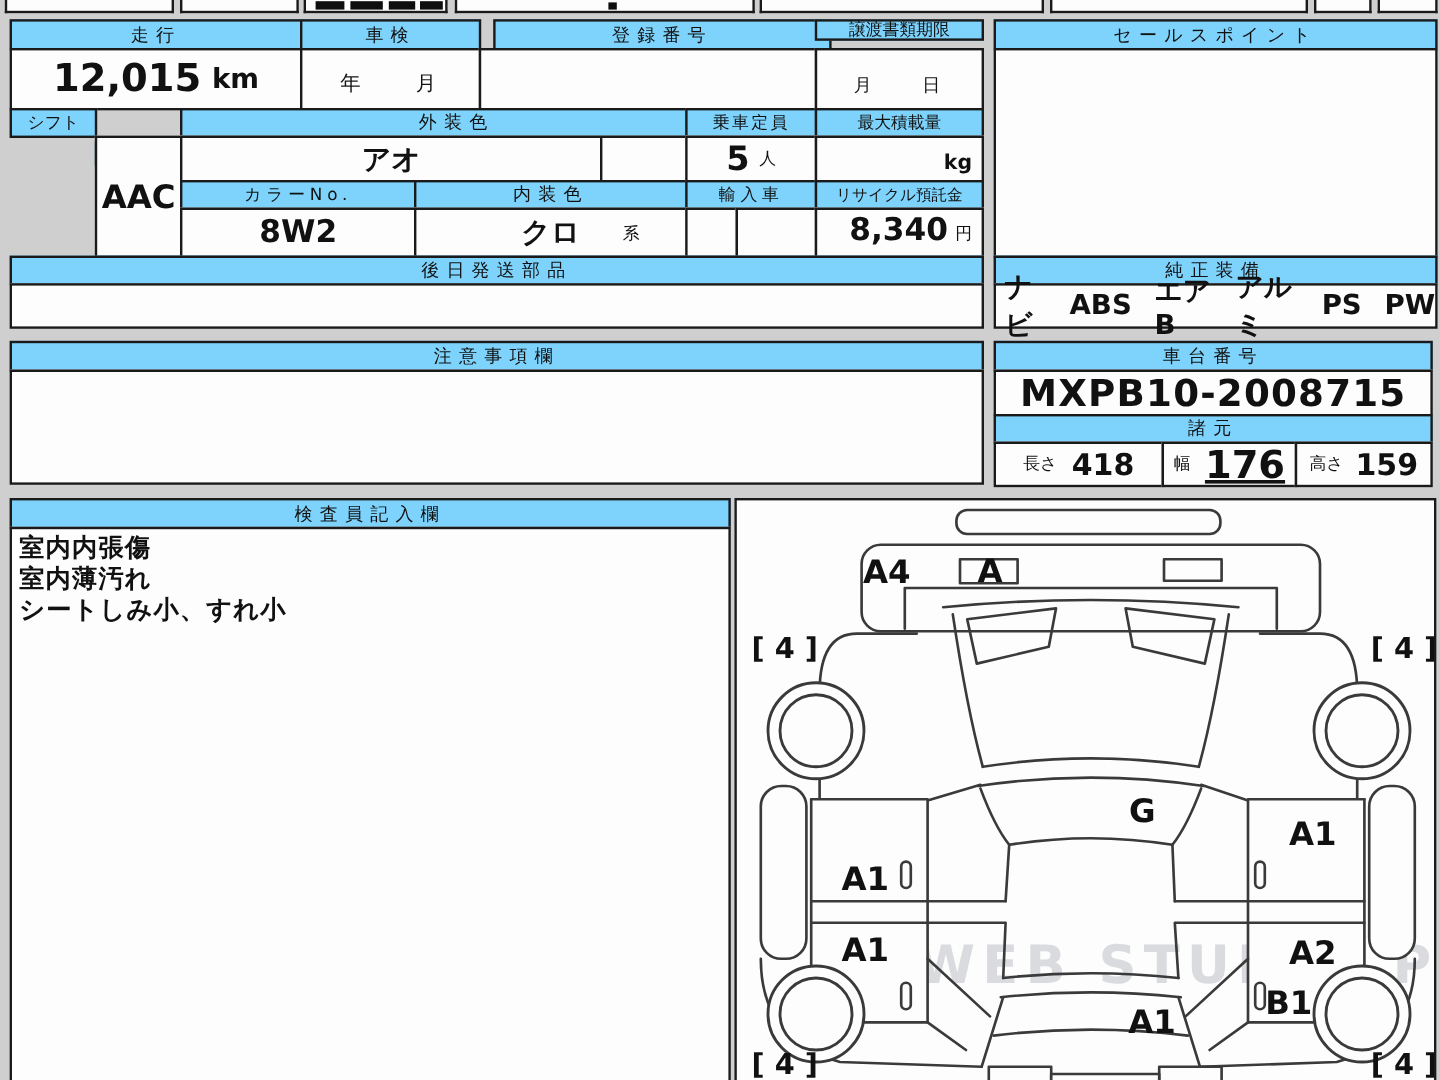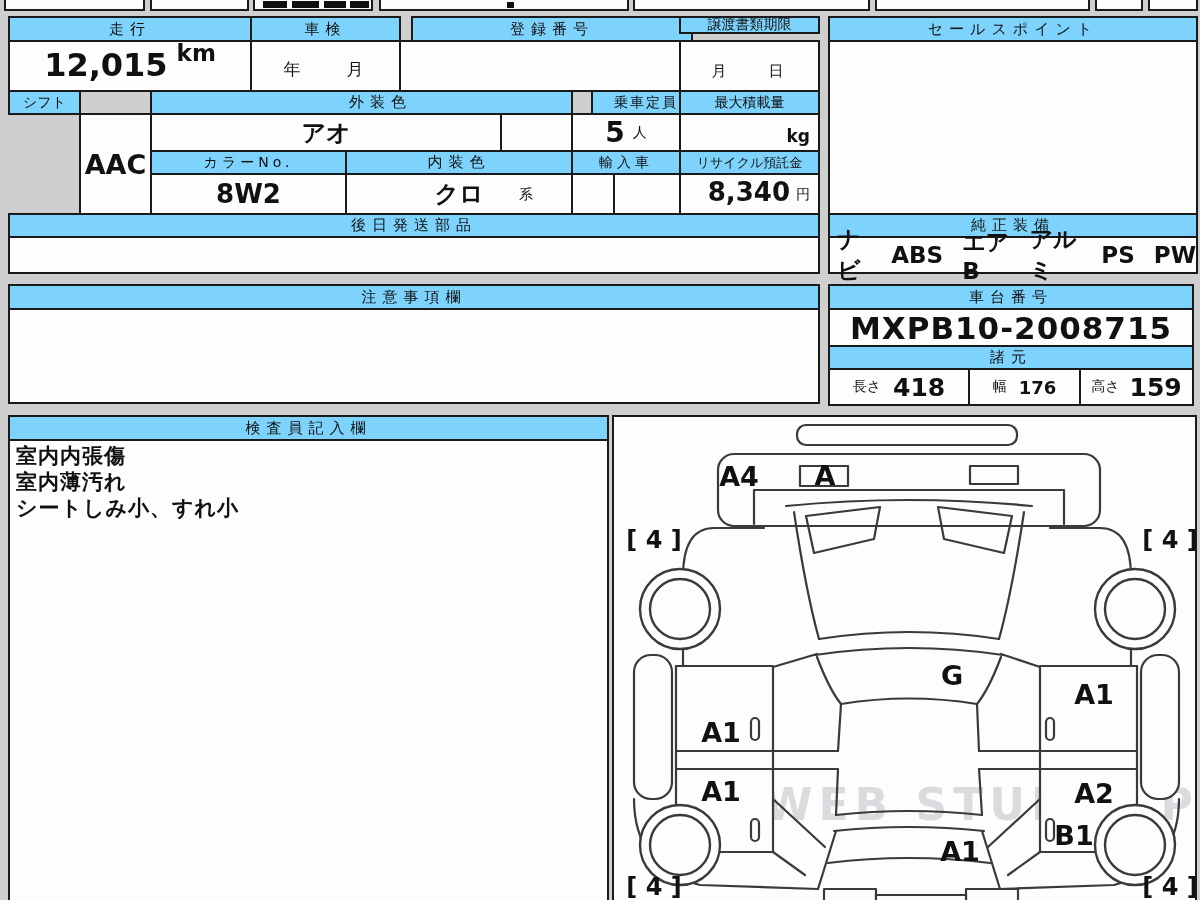--- a/index.html
+++ b/index.html
@@ -3,21 +3,21 @@
 <meta charset="utf-8">
 <style>
   html,body{margin:0;padding:0;background:#cfcfcf;}
   .sheet{position:relative;width:1200px;height:900px;background:#cfcfcf;
          font-family:"DejaVu Sans",sans-serif;color:#111;overflow:hidden;}
   .cell{position:absolute;box-sizing:border-box;background:#fdfdfd;border:2px solid #1a1a1a;}
   .hd{position:absolute;box-sizing:border-box;background:#7dd3fc;border:2px solid #1a1a1a;
       display:flex;align-items:center;justify-content:center;
       font-size:15px;letter-spacing:6px;white-space:nowrap;}
   .ls0{letter-spacing:0;font-size:14px;}
-  .ls2{letter-spacing:2px;margin-left:20px;}
+  .ls2{letter-spacing:2px;}
   .valc{display:flex;align-items:center;justify-content:center;}
   .vale{display:flex;align-items:flex-end;justify-content:center;}
   .bold{font-weight:bold;}
   .cut{position:absolute;top:-2px;height:13px;background:#fdfdfd;border:2px solid #1a1a1a;
        border-top:none;box-sizing:border-box;}
   .frag{position:absolute;background:#0e0e0e;}
   .unit{font-size:14px;margin-left:8px;}
   .wm{position:absolute;font-weight:bold;font-size:44px;letter-spacing:6px;color:#c2c6ca;
       opacity:.6;white-space:nowrap;z-index:1;}
   svg{position:absolute;left:0;top:0;z-index:2;}
@@ -45,21 +45,21 @@
   <div class="cut" style="left:1095px;width:48px;"></div>
   <div class="cut" style="left:1148px;width:50px;"></div>
 
   <div class="hd" style="left:8px;top:16px;width:244px;height:26px;">走行</div>
   <div class="hd" style="left:250px;top:16px;width:151px;height:26px;">車検</div>
   <div class="hd" style="left:399px;top:16px;width:282px;height:26px;margin-left:12px;">登録番号</div>
   <div class="hd ls0" style="left:679px;top:16px;width:141px;height:18px;">譲渡書類期限</div>
 
   <div class="cell vale" style="left:8px;top:40px;width:244px;height:52px;padding-bottom:6px;">
     <span class="bold" style="font-size:32px;">12,015</span>
-    <span class="bold" style="font-size:23px;margin-left:9px;margin-bottom:18px;">km</span>
+    <span class="bold" style="font-size:23px;margin-left:9px;margin-bottom:5px;">km</span>
   </div>
   <div class="cell vale" style="left:250px;top:40px;width:151px;height:52px;padding-bottom:9px;font-size:17px;letter-spacing:4px;">年　　月</div>
   <div class="cell" style="left:399px;top:40px;width:282px;height:52px;"></div>
   <div class="cell vale" style="left:679px;top:40px;width:141px;height:52px;padding-bottom:9px;font-size:15px;letter-spacing:4px;">月　　日</div>
 
   <div class="hd ls0" style="left:8px;top:90px;width:73px;height:25px;">シフト</div>
   <div class="hd ls0" style="left:79px;top:90px;width:73px;height:20px;font-size:13px;margin-top:28px;">エアコン</div>
   <div class="hd" style="left:150px;top:90px;width:423px;height:25px;padding-left:38px;">外装色</div>
   <div class="hd ls2" style="left:571px;top:90px;width:110px;height:25px;font-size:14px;">乗車定員</div>
   <div class="hd ls0" style="left:679px;top:90px;width:141px;height:25px;">最大積載量</div>
@@ -114,21 +114,21 @@
 
   <div class="hd" style="left:828px;top:284px;width:366px;height:26px;">車台番号</div>
   <div class="cell valc bold" style="left:828px;top:308px;width:366px;height:39px;font-size:31px;letter-spacing:1px;">MXPB10-2008715</div>
   <div class="hd" style="left:828px;top:345px;width:366px;height:25px;">諸元</div>
   <div class="cell valc" style="left:828px;top:368px;width:142px;height:38px;gap:12px;">
     <span style="font-size:14px;">長さ</span>
     <span class="bold" style="font-size:25px;">418</span>
   </div>
   <div class="cell valc" style="left:968px;top:368px;width:113px;height:38px;gap:12px;">
     <span style="font-size:14px;">幅</span>
-    <span class="bold" style="font-size:18px;">176</span>
+    <span class="bold" style="font-size:32px;text-decoration:underline;">176</span>
   </div>
   <div class="cell valc" style="left:1079px;top:368px;width:115px;height:38px;gap:10px;">
     <span style="font-size:14px;">高さ</span>
     <span class="bold" style="font-size:25px;">159</span>
   </div>
 
   <div class="hd" style="left:8px;top:415px;width:601px;height:26px;">検査員記入欄</div>
   <div class="cell" style="left:8px;top:439px;width:601px;height:463px;padding:2px 0 0 6px;">
     <div class="insp-line">室内内張傷</div>
     <div class="insp-line">室内薄汚れ</div>

